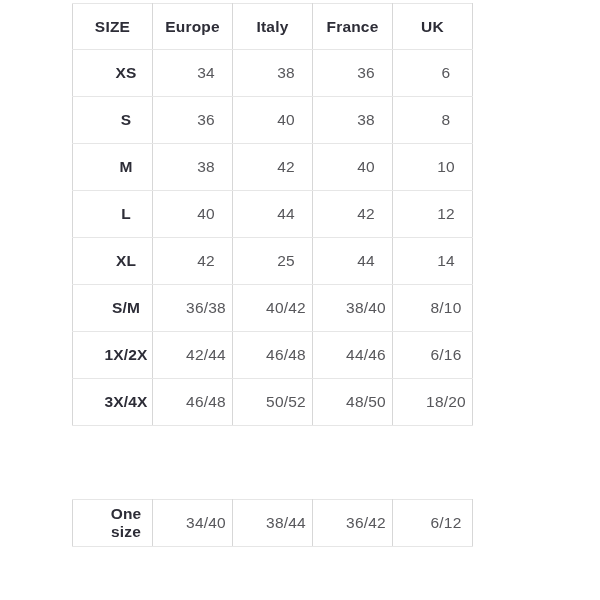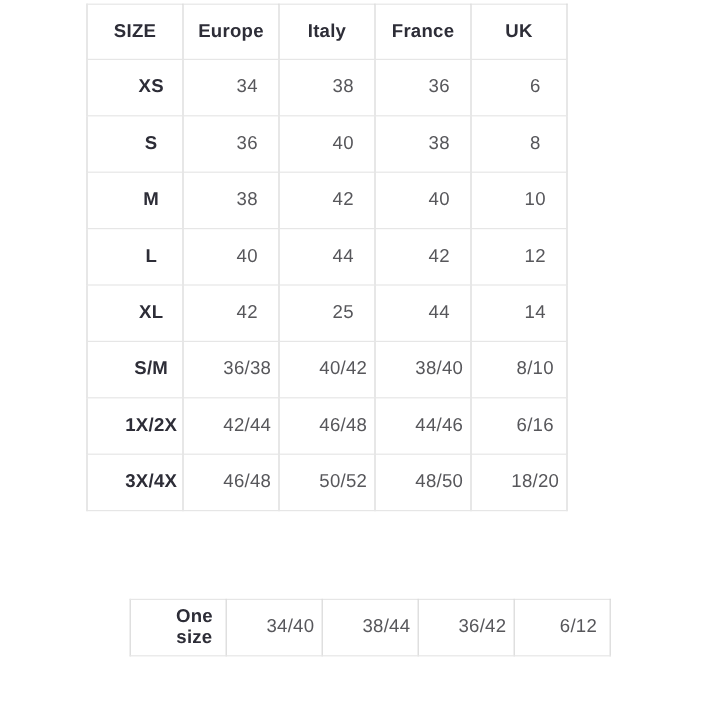--- a/index.html
+++ b/index.html
@@ -22,21 +22,21 @@
   }
   .conversion-table{
     position:absolute;
     left:72px;
     width:401px;
     border-collapse:collapse;
     table-layout:fixed;
     background:var(--bg);
   }
   #main-size-table{ top:3px; }
-  #special-size-table{ top:499px;margin-left:36px; }
+  #special-size-table{ top:499px; }
   .conversion-table th,
   .conversion-table td{
     border-top:1px solid var(--border-h);
     border-bottom:1px solid var(--border-h);
     border-left:1px solid var(--border-v);
     border-right:1px solid var(--border-v);
     text-align:center;
     vertical-align:middle;
     padding:0;
     font-size:15.5px;

